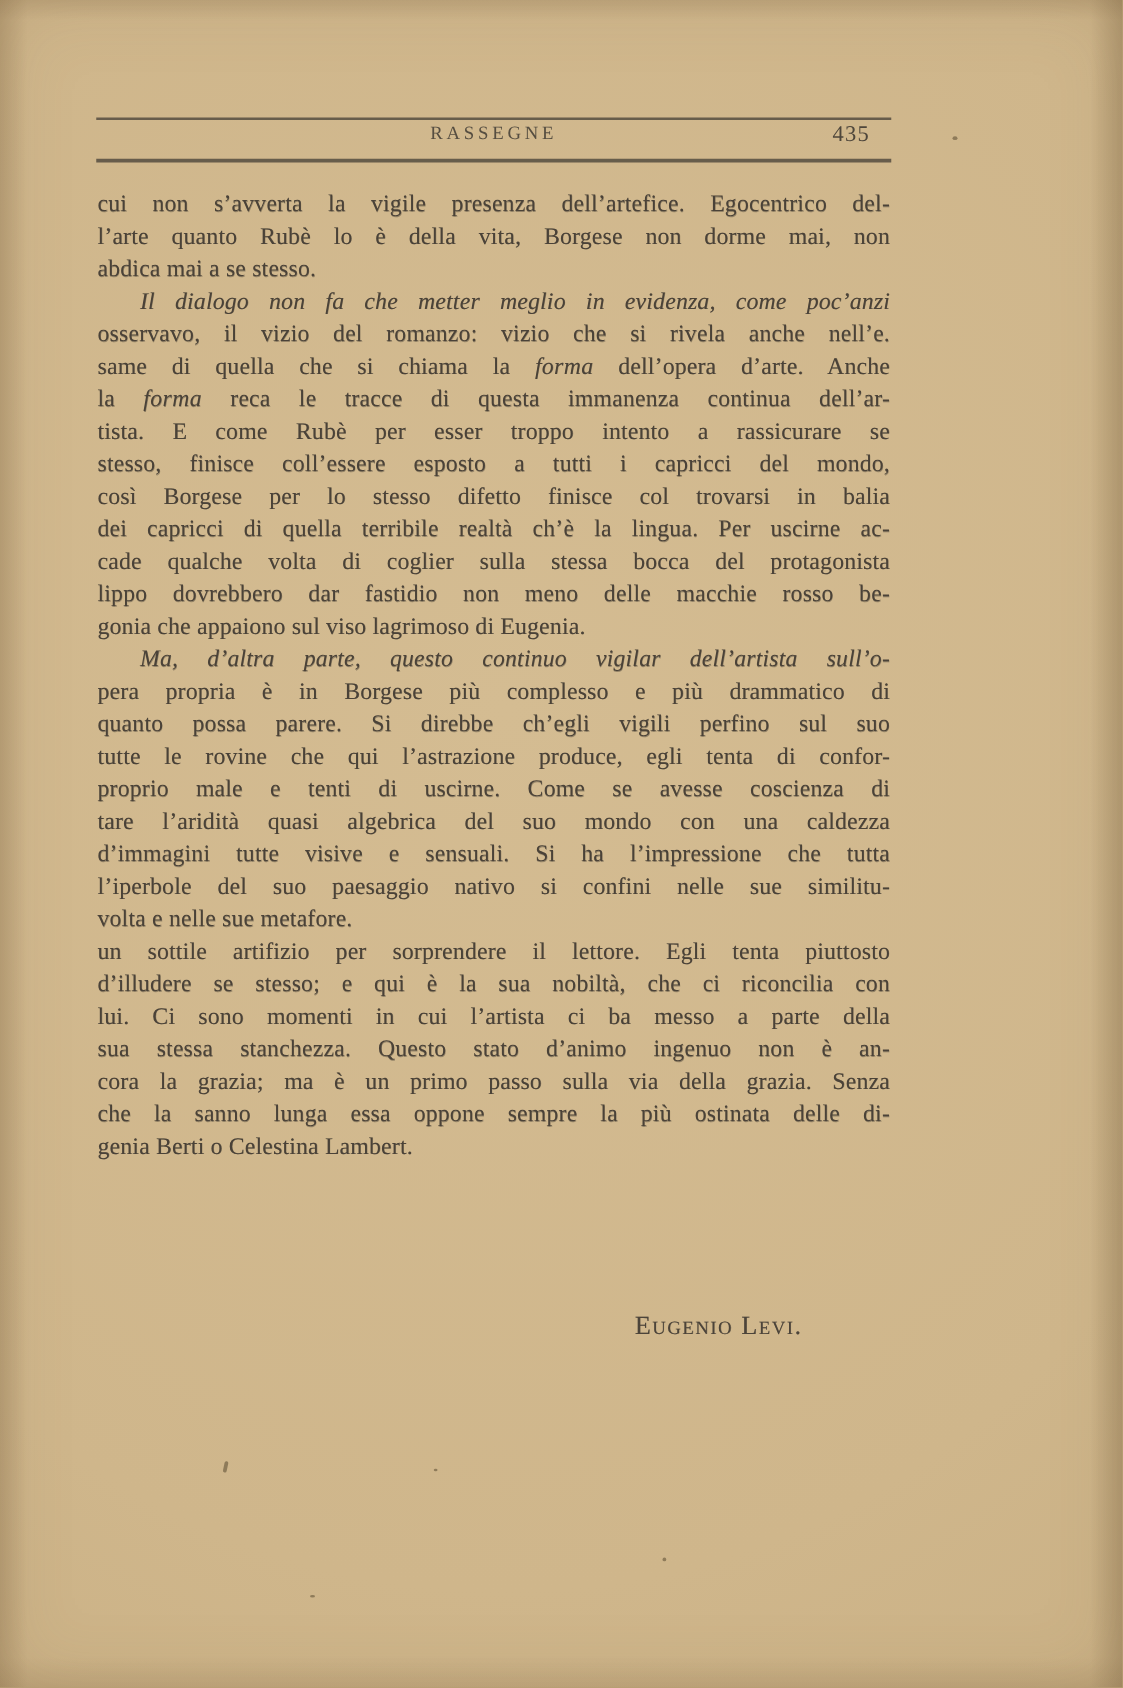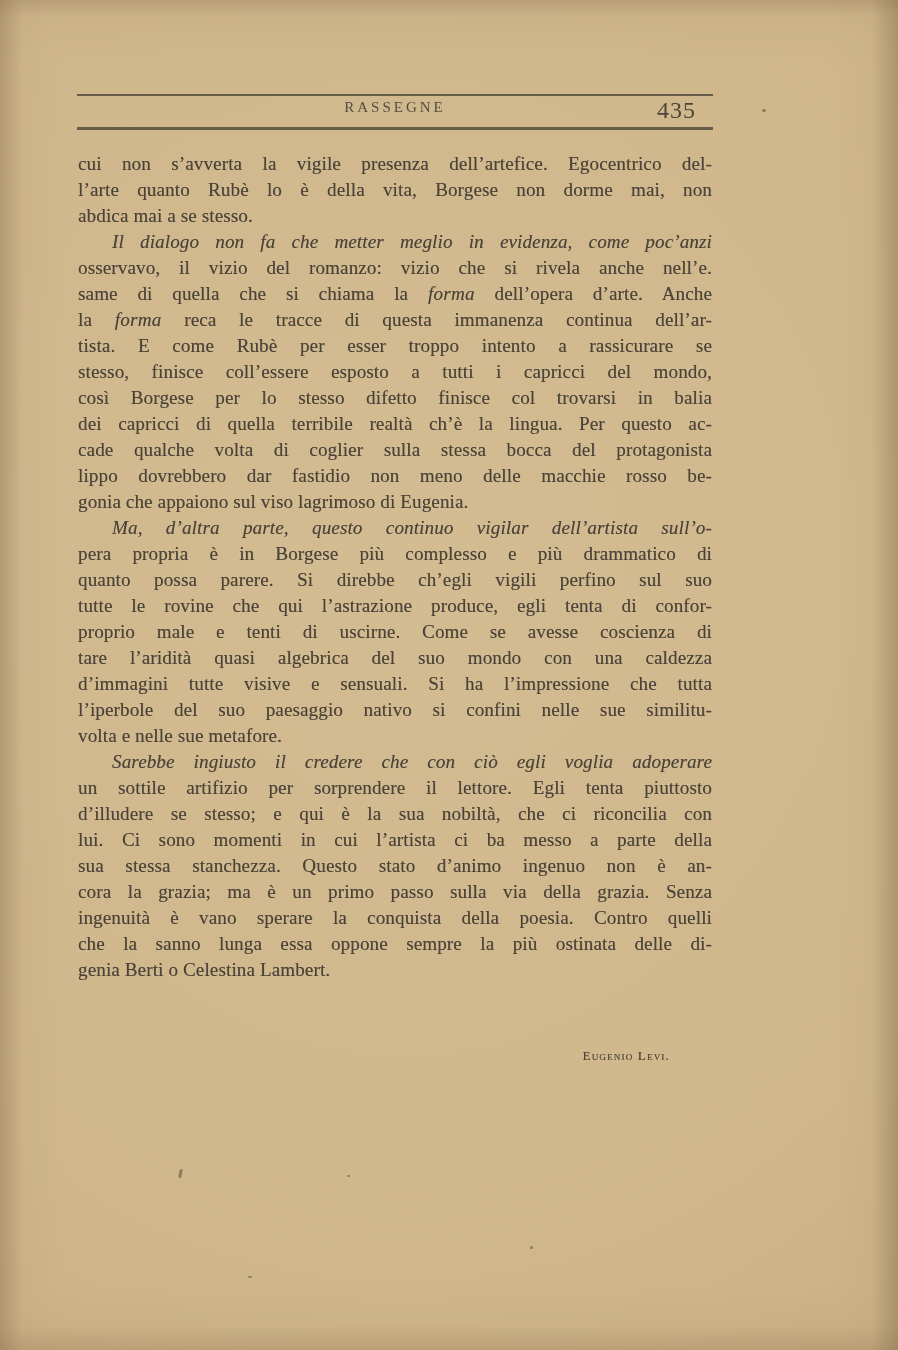--- a/index.html
+++ b/index.html
@@ -58,21 +58,21 @@
     text-align: center;
     font-size: 15px;
     letter-spacing: 3px;
     color: #564e41;
     font-family: Liberation Serif, serif;
   }
   .page-number {
     position: absolute;
     right: 17px;
     top: -2px;
-    font-size: 24px;
+    font-size: 18px;
     letter-spacing: 1px;
     color: #4e463b;
   }
   
   .text-block {
     position: absolute;
     left: 78px;
     top: 151px;
     width: 634px;
     font-size: 19px;
@@ -81,26 +81,26 @@
     color: var(--ink);
     text-shadow: 0.3px 0.3px 0.5px rgba(74,66,56,0.45);
   }
   .line { text-align: justify; white-space: nowrap; }
   .line.j { text-align: justify; text-align-last: justify; white-space: normal; }
   .line.ind { text-indent: 34px; font-style: italic; }
   .line i { font-style: italic; letter-spacing: 0.3px; }
   
   .signature {
     position: absolute;
-    left: 88px;
+    left: 60px;
     top: 1048px;
     width: 634px;
     text-align: right;
     padding-right: 52px;
-    font-size: 13px;
+    font-size: 21px;
     font-variant: small-caps;
     letter-spacing: 1.2px;
     color: #4c443a;
     text-shadow: 0.3px 0.3px 0.5px rgba(74,66,56,0.45);
   }
   
   .speck {
     position: absolute;
     background: rgba(90,75,50,0.55);
     border-radius: 50%;
@@ -129,40 +129,38 @@
       <div class="line j">cui non s’avverta la vigile presenza dell’artefice. Egocentrico del-</div>
       <div class="line j">l’arte quanto Rubè lo è della vita, Borgese non dorme mai, non</div>
       <div class="line">abdica mai a se stesso.</div>
       <div class="line j ind">Il dialogo non fa che metter meglio in evidenza, come poc’anzi</div>
       <div class="line j">osservavo, il vizio del romanzo: vizio che si rivela anche nell’e.</div>
       <div class="line j">same di quella che si chiama la <i>forma</i> dell’opera d’arte. Anche</div>
       <div class="line j">la <i>forma</i> reca le tracce di questa immanenza continua dell’ar-</div>
       <div class="line j">tista. E come Rubè per esser troppo intento a rassicurare se</div>
       <div class="line j">stesso, finisce coll’essere esposto a tutti i capricci del mondo,</div>
       <div class="line j">così Borgese per lo stesso difetto finisce col trovarsi in balia</div>
-      <div class="line j">dei capricci di quella terribile realtà ch’è la lingua. Per questo ac-</div>
+      <div class="line j">dei capricci di quella terribile realtà ch’è la lingua. Per uscirne ac-</div>
       <div class="line j">cade qualche volta di coglier sulla stessa bocca del protagonista</div>
       <div class="line j">lippo dovrebbero dar fastidio non meno delle macchie rosso be-</div>
       <div class="line">gonia che appaiono sul viso lagrimoso di Eugenia.</div>
       <div class="line j ind">Ma, d’altra parte, questo continuo vigilar dell’artista sull’o-</div>
       <div class="line j">pera propria è in Borgese più complesso e più drammatico di</div>
       <div class="line j">quanto possa parere. Si direbbe ch’egli vigili perfino sul suo</div>
       <div class="line j">tutte le rovine che qui l’astrazione produce, egli tenta di confor-</div>
       <div class="line j">proprio male e tenti di uscirne. Come se avesse coscienza di</div>
       <div class="line j">tare l’aridità quasi algebrica del suo mondo con una caldezza</div>
       <div class="line j">d’immagini tutte visive e sensuali. Si ha l’impressione che tutta</div>
       <div class="line j">l’iperbole del suo paesaggio nativo si confini nelle sue similitu-</div>
       <div class="line">volta e nelle sue metafore.</div>
-      <div class="line j ind">Sarebbe ingiusto il credere che con ciò egli voglia adoperare</div>
       <div class="line j">un sottile artifizio per sorprendere il lettore. Egli tenta piuttosto</div>
       <div class="line j">d’illudere se stesso; e qui è la sua nobiltà, che ci riconcilia con</div>
       <div class="line j">lui. Ci sono momenti in cui l’artista ci ba messo a parte della</div>
       <div class="line j">sua stessa stanchezza. Questo stato d’animo ingenuo non è an-</div>
       <div class="line j">cora la grazia; ma è un primo passo sulla via della grazia. Senza</div>
-      <div class="line j">ingenuità è vano sperare la conquista della poesia. Contro quelli</div>
       <div class="line j">che la sanno lunga essa oppone sempre la più ostinata delle di-</div>
       <div class="line">genia Berti o Celestina Lambert.</div>
     </main>
 
   <div class="signature">Eugenio Levi.</div>
 
   <div class="speck speck-1"></div>
   <div class="speck speck-2"></div>
   <div class="speck speck-3"></div>
   <div class="speck speck-4"></div>

